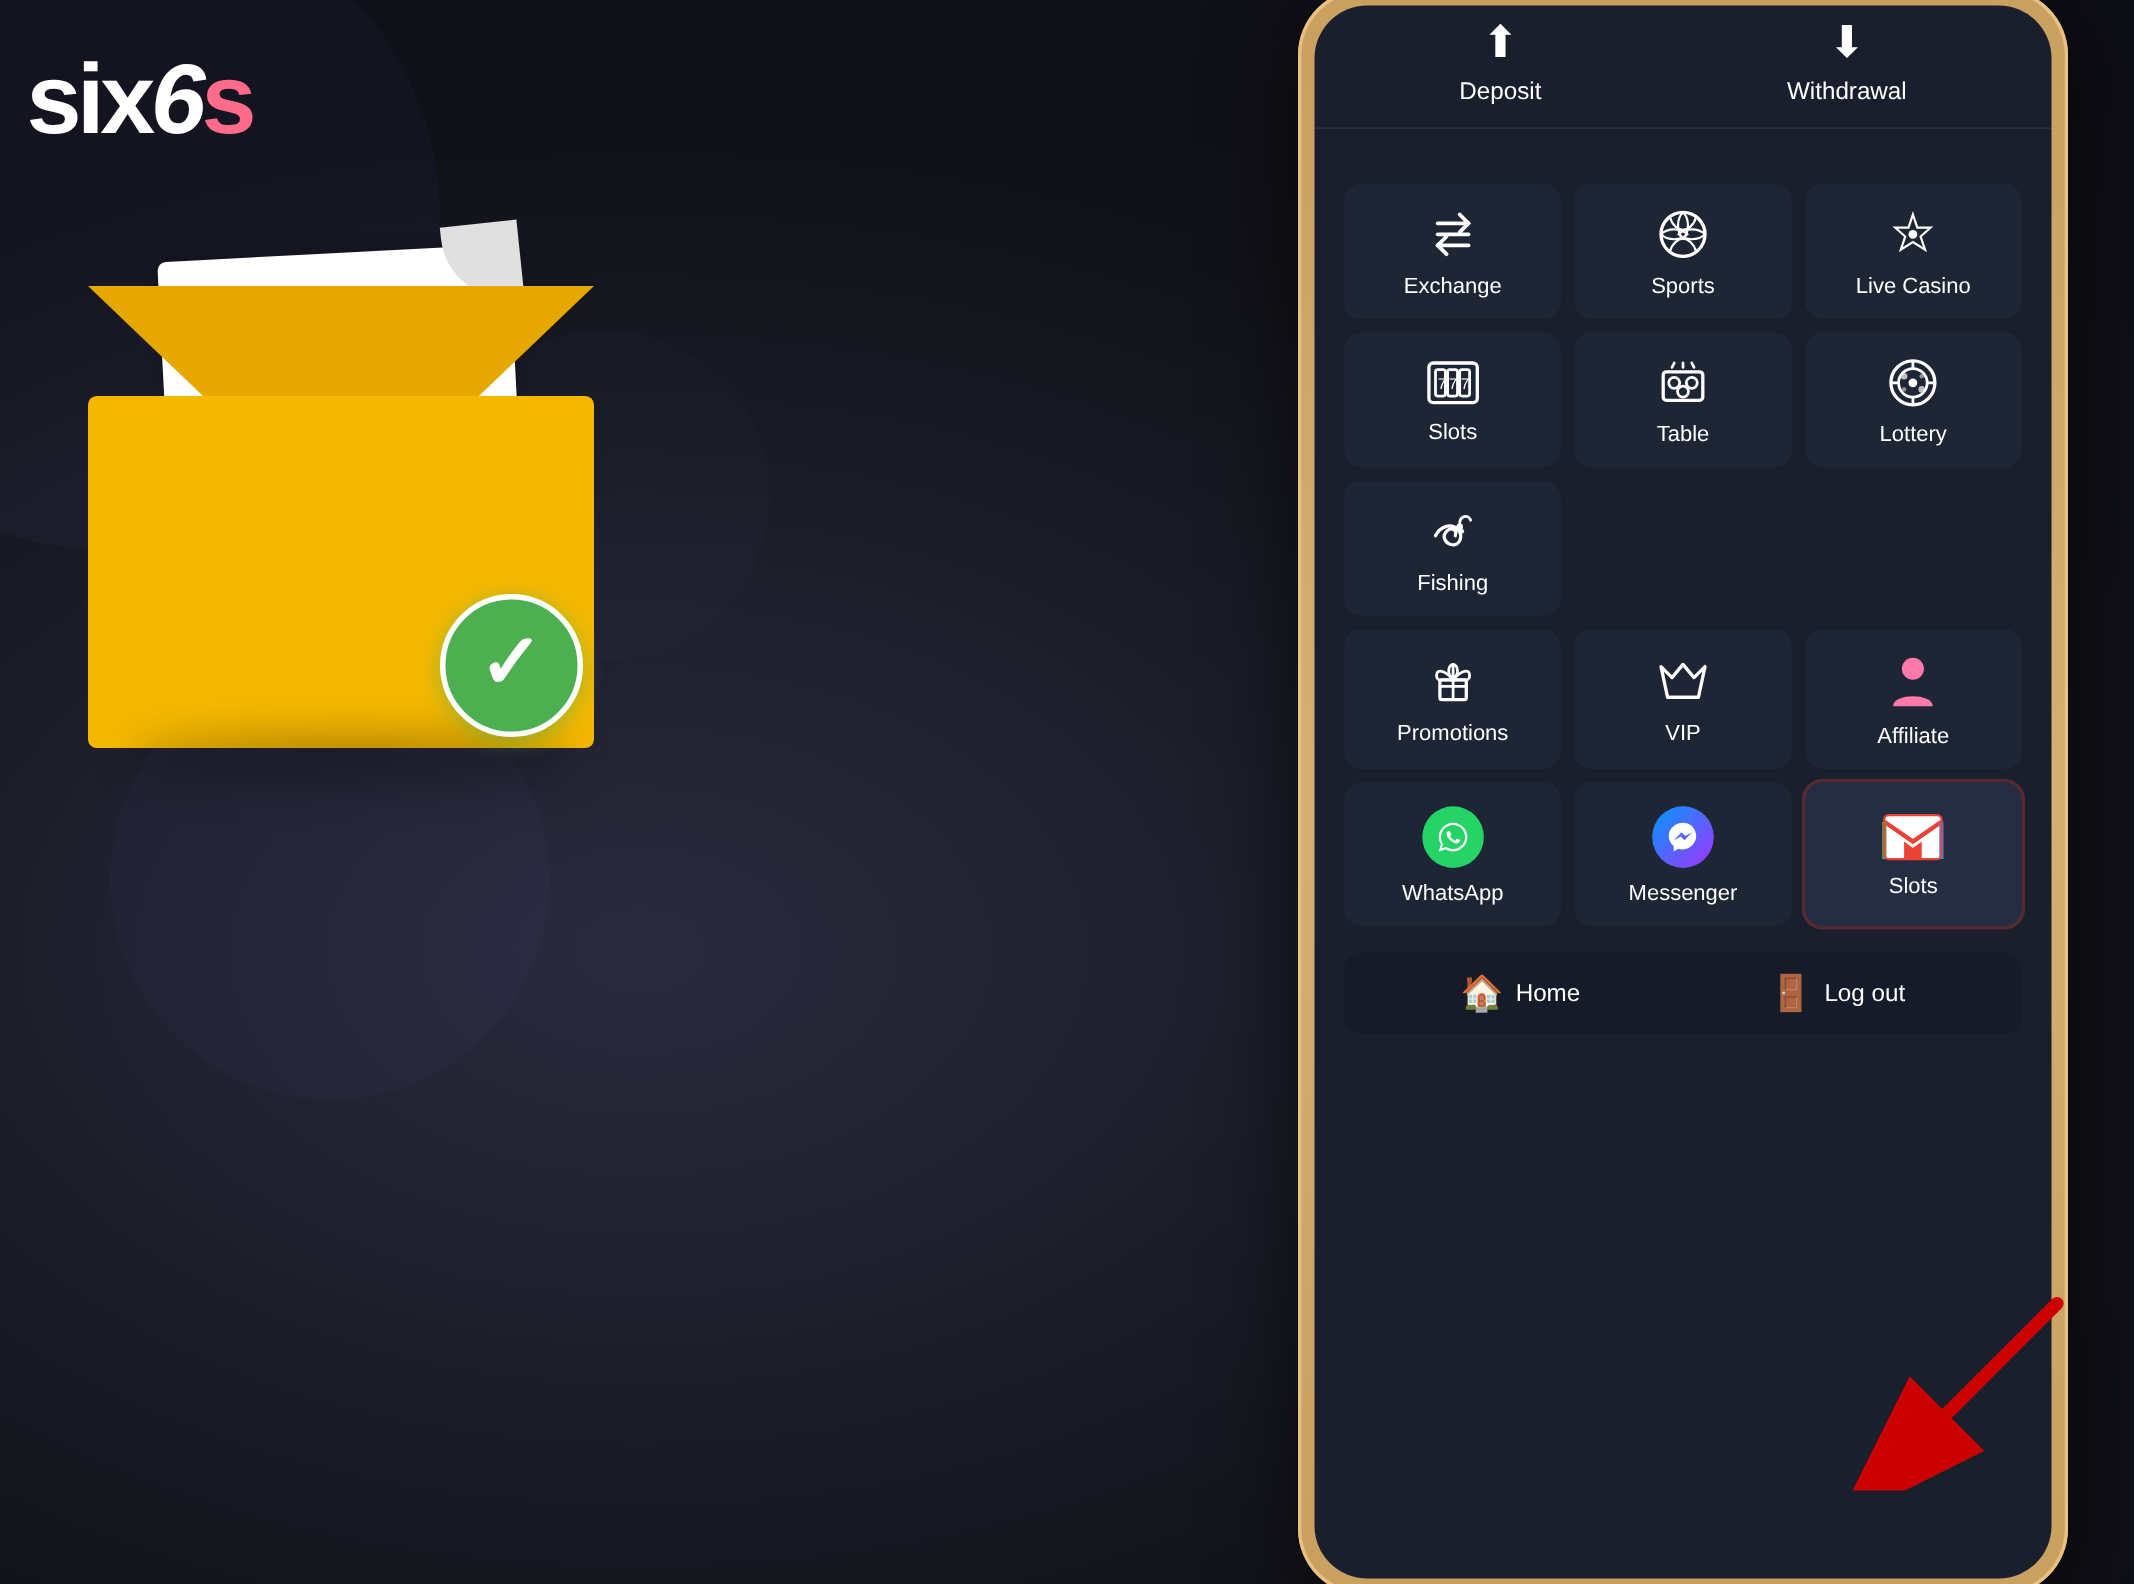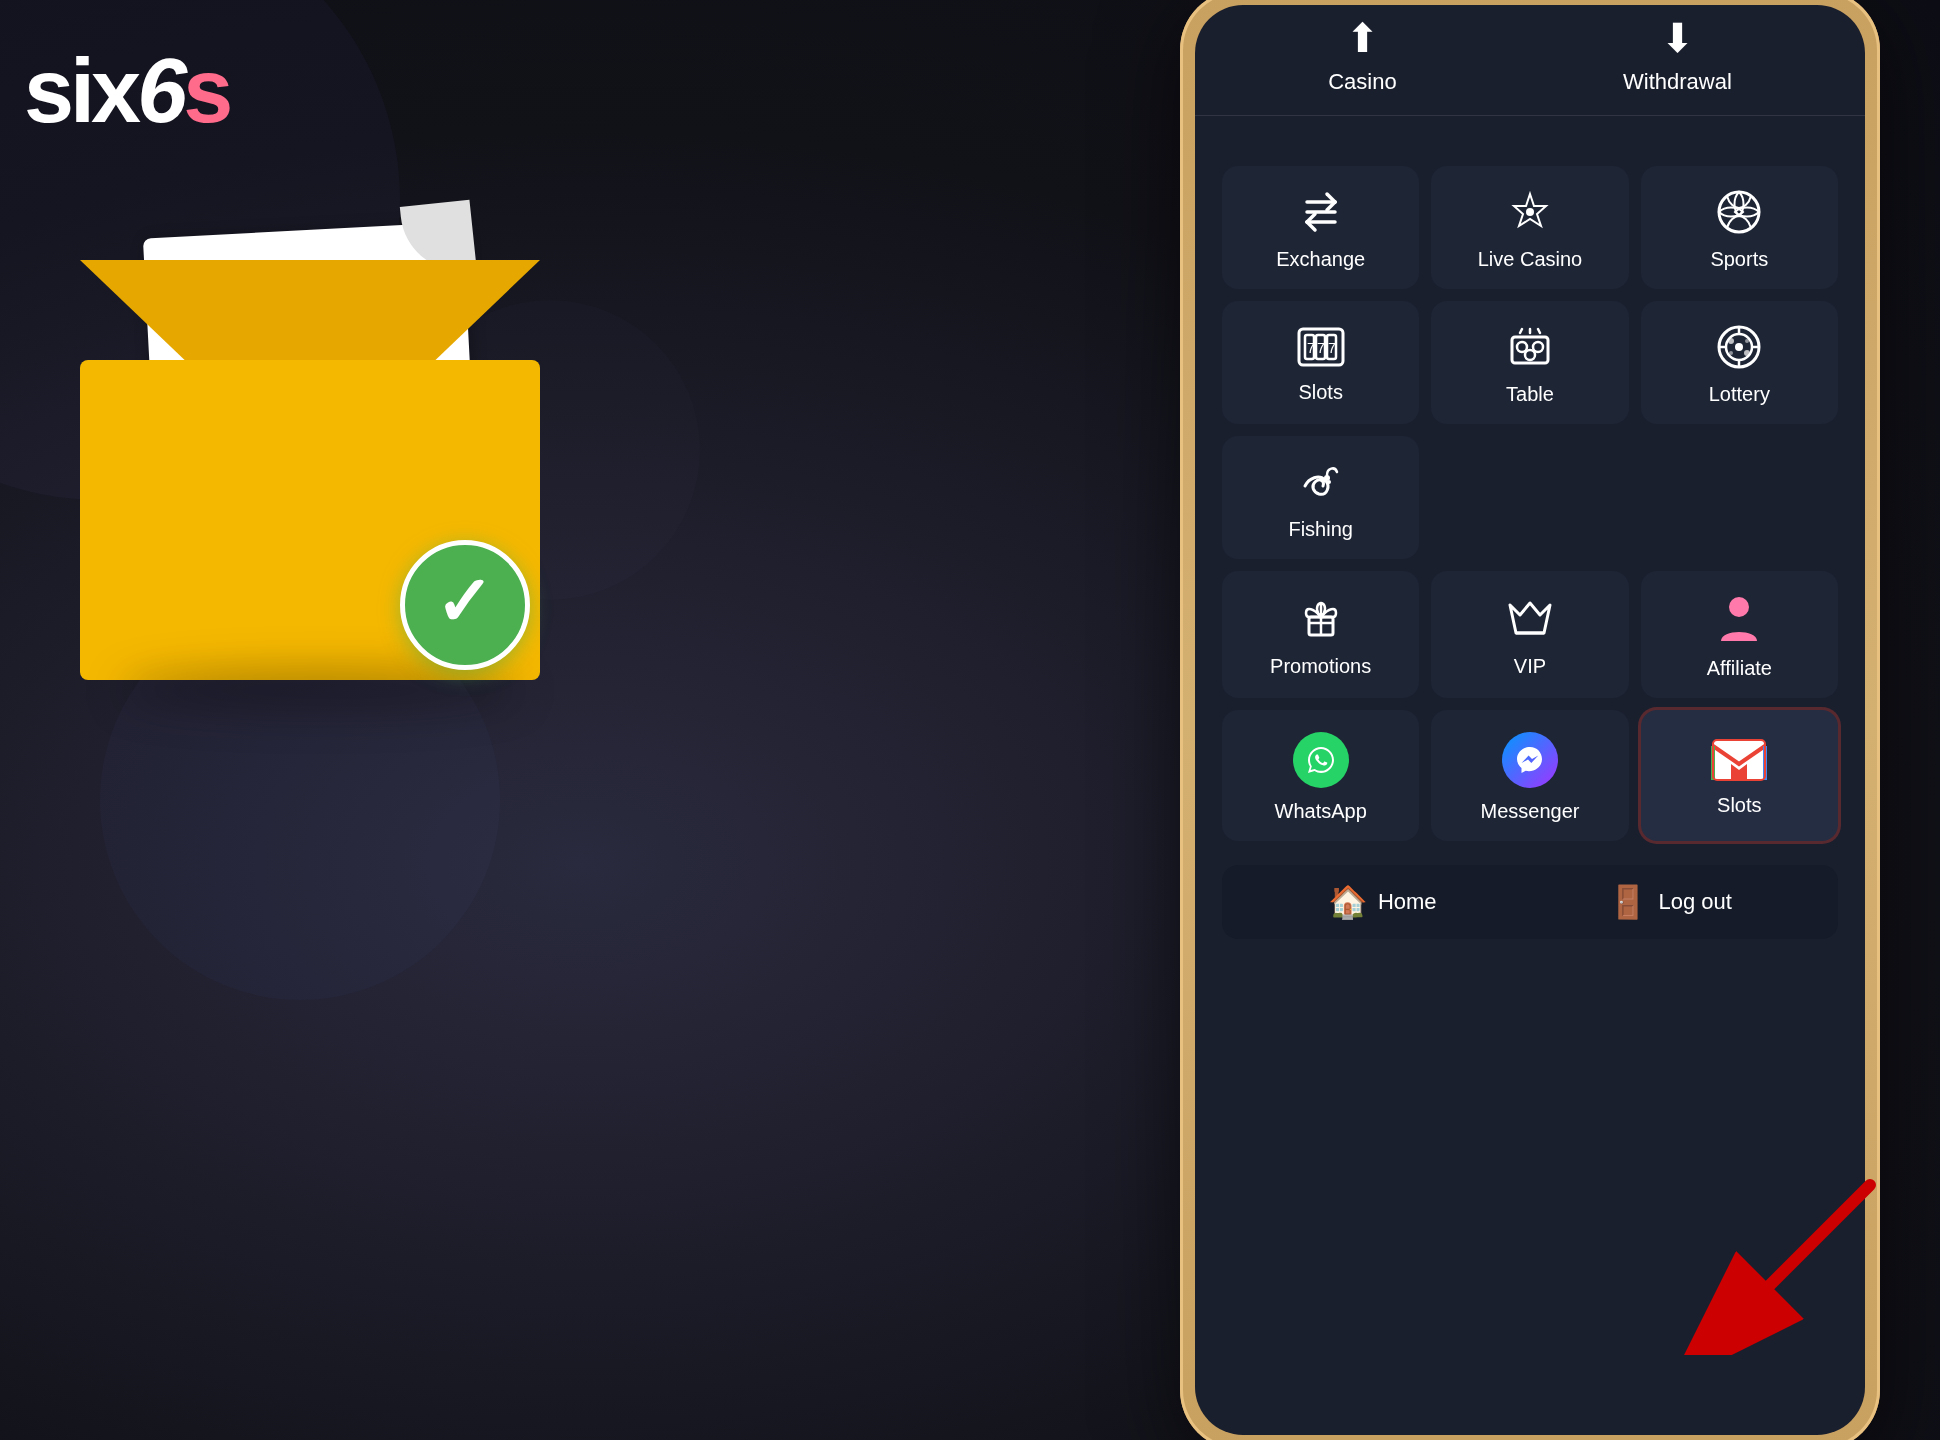--- a/index.html
+++ b/index.html
@@ -350,21 +350,21 @@
   </div>
 </div>
 
 <div class="phone-mockup" style="right:60px; top:-10px;">
   <div class="phone-screen">
     <div class="phone-screen-inner">
 
       <div class="top-actions">
         <div class="action-item">
           <span class="action-icon">⬆</span>
-          <span>Casino</span>
+          <span>Deposit</span>
         </div>
         <div class="action-item">
           <span class="action-icon">⬇</span>
           <span>Withdrawal</span>
         </div>
       </div>
 
       <div class="menu-content">
 
         <div class="grid-row">
@@ -372,40 +372,40 @@
             <svg width="48" height="48" viewBox="0 0 48 48" fill="white">
               <line x1="10" y1="14" x2="38" y2="14" stroke="white" stroke-width="3.5" stroke-linecap="round"></line>
               <line x1="10" y1="24" x2="38" y2="24" stroke="white" stroke-width="3.5" stroke-linecap="round"></line>
               <line x1="10" y1="34" x2="38" y2="34" stroke="white" stroke-width="3.5" stroke-linecap="round"></line>
               <line x1="30" y1="6" x2="38" y2="14" stroke="white" stroke-width="3.5" stroke-linecap="round"></line>
               <line x1="38" y1="14" x2="30" y2="22" stroke="white" stroke-width="3.5" stroke-linecap="round"></line>
               <line x1="18" y1="42" x2="10" y2="34" stroke="white" stroke-width="3.5" stroke-linecap="round"></line>
               <line x1="10" y1="34" x2="18" y2="26" stroke="white" stroke-width="3.5" stroke-linecap="round"></line>
             </svg>
             <span class="menu-label">Exchange</span>
-          </div>
-          <div class="menu-item">
-            <svg width="48" height="48" viewBox="0 0 48 48" fill="white">
-              <path d="M24 6 L28 18 L40 18 L31 26 L35 38 L24 31 L13 38 L17 26 L8 18 L20 18 Z" stroke="white" stroke-width="2" fill="none"></path>
-              <circle cx="24" cy="24" r="4" fill="white"></circle>
-            </svg>
-            <span class="menu-label">Live Casino</span>
           </div>
           <div class="menu-item">
             <svg width="48" height="48" viewBox="0 0 48 48" fill="white">
               <circle cx="24" cy="24" r="20" stroke="white" stroke-width="3" fill="none"></circle>
               <path d="M24 4 C18 10 18 22 24 28 C30 22 30 10 24 4Z" stroke="white" stroke-width="2" fill="none"></path>
               <path d="M4 24 C10 18 22 18 28 24 C22 30 10 30 4 24Z" stroke="white" stroke-width="2" fill="none"></path>
               <path d="M44 24 C38 18 26 18 20 24 C26 30 38 30 44 24Z" stroke="white" stroke-width="2" fill="none"></path>
               <path d="M12 8 C14 16 20 20 24 20" stroke="white" stroke-width="2" fill="none"></path>
               <path d="M36 8 C34 16 28 20 24 20" stroke="white" stroke-width="2" fill="none"></path>
               <path d="M12 40 C14 32 20 28 24 28" stroke="white" stroke-width="2" fill="none"></path>
               <path d="M36 40 C34 32 28 28 24 28" stroke="white" stroke-width="2" fill="none"></path>
             </svg>
             <span class="menu-label">Sports</span>
+          </div>
+          <div class="menu-item">
+            <svg width="48" height="48" viewBox="0 0 48 48" fill="white">
+              <path d="M24 6 L28 18 L40 18 L31 26 L35 38 L24 31 L13 38 L17 26 L8 18 L20 18 Z" stroke="white" stroke-width="2" fill="none"></path>
+              <circle cx="24" cy="24" r="4" fill="white"></circle>
+            </svg>
+            <span class="menu-label">Live Casino</span>
           </div>
         </div>
 
         <div class="grid-row">
           <div class="menu-item">
             <svg width="52" height="44" viewBox="0 0 52 44" fill="white">
               <rect x="4" y="4" width="44" height="36" rx="4" stroke="white" stroke-width="3" fill="none"></rect>
               <rect x="10" y="10" width="9" height="24" rx="2" stroke="white" stroke-width="2.5" fill="none"></rect>
               <rect x="21" y="10" width="9" height="24" rx="2" stroke="white" stroke-width="2.5" fill="none"></rect>
               <rect x="32" y="10" width="9" height="24" rx="2" stroke="white" stroke-width="2.5" fill="none"></rect>

